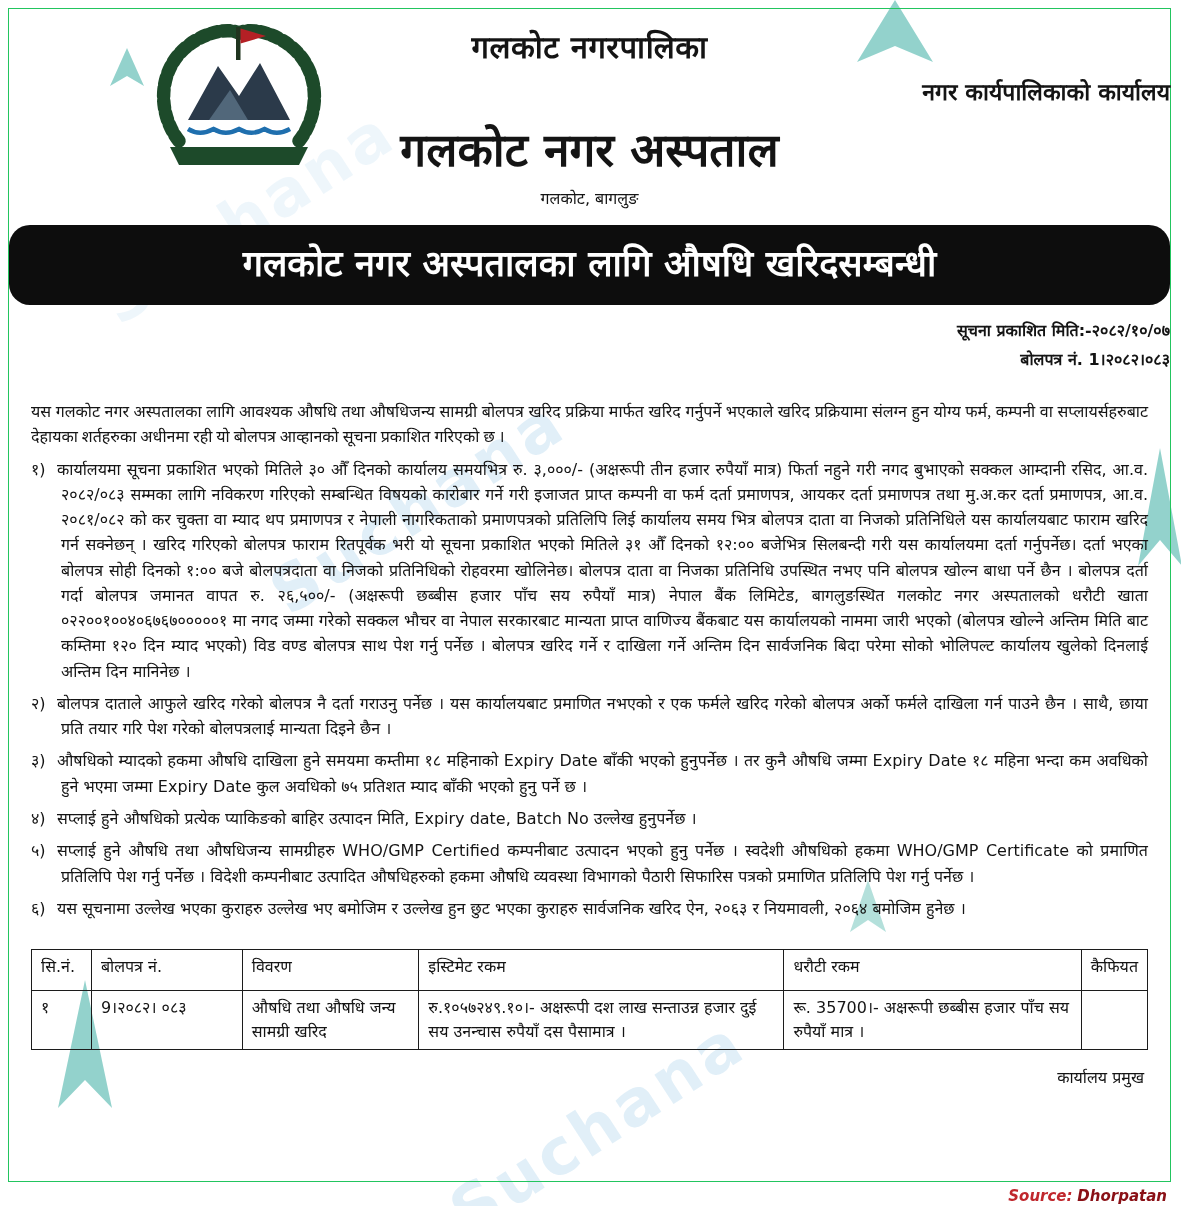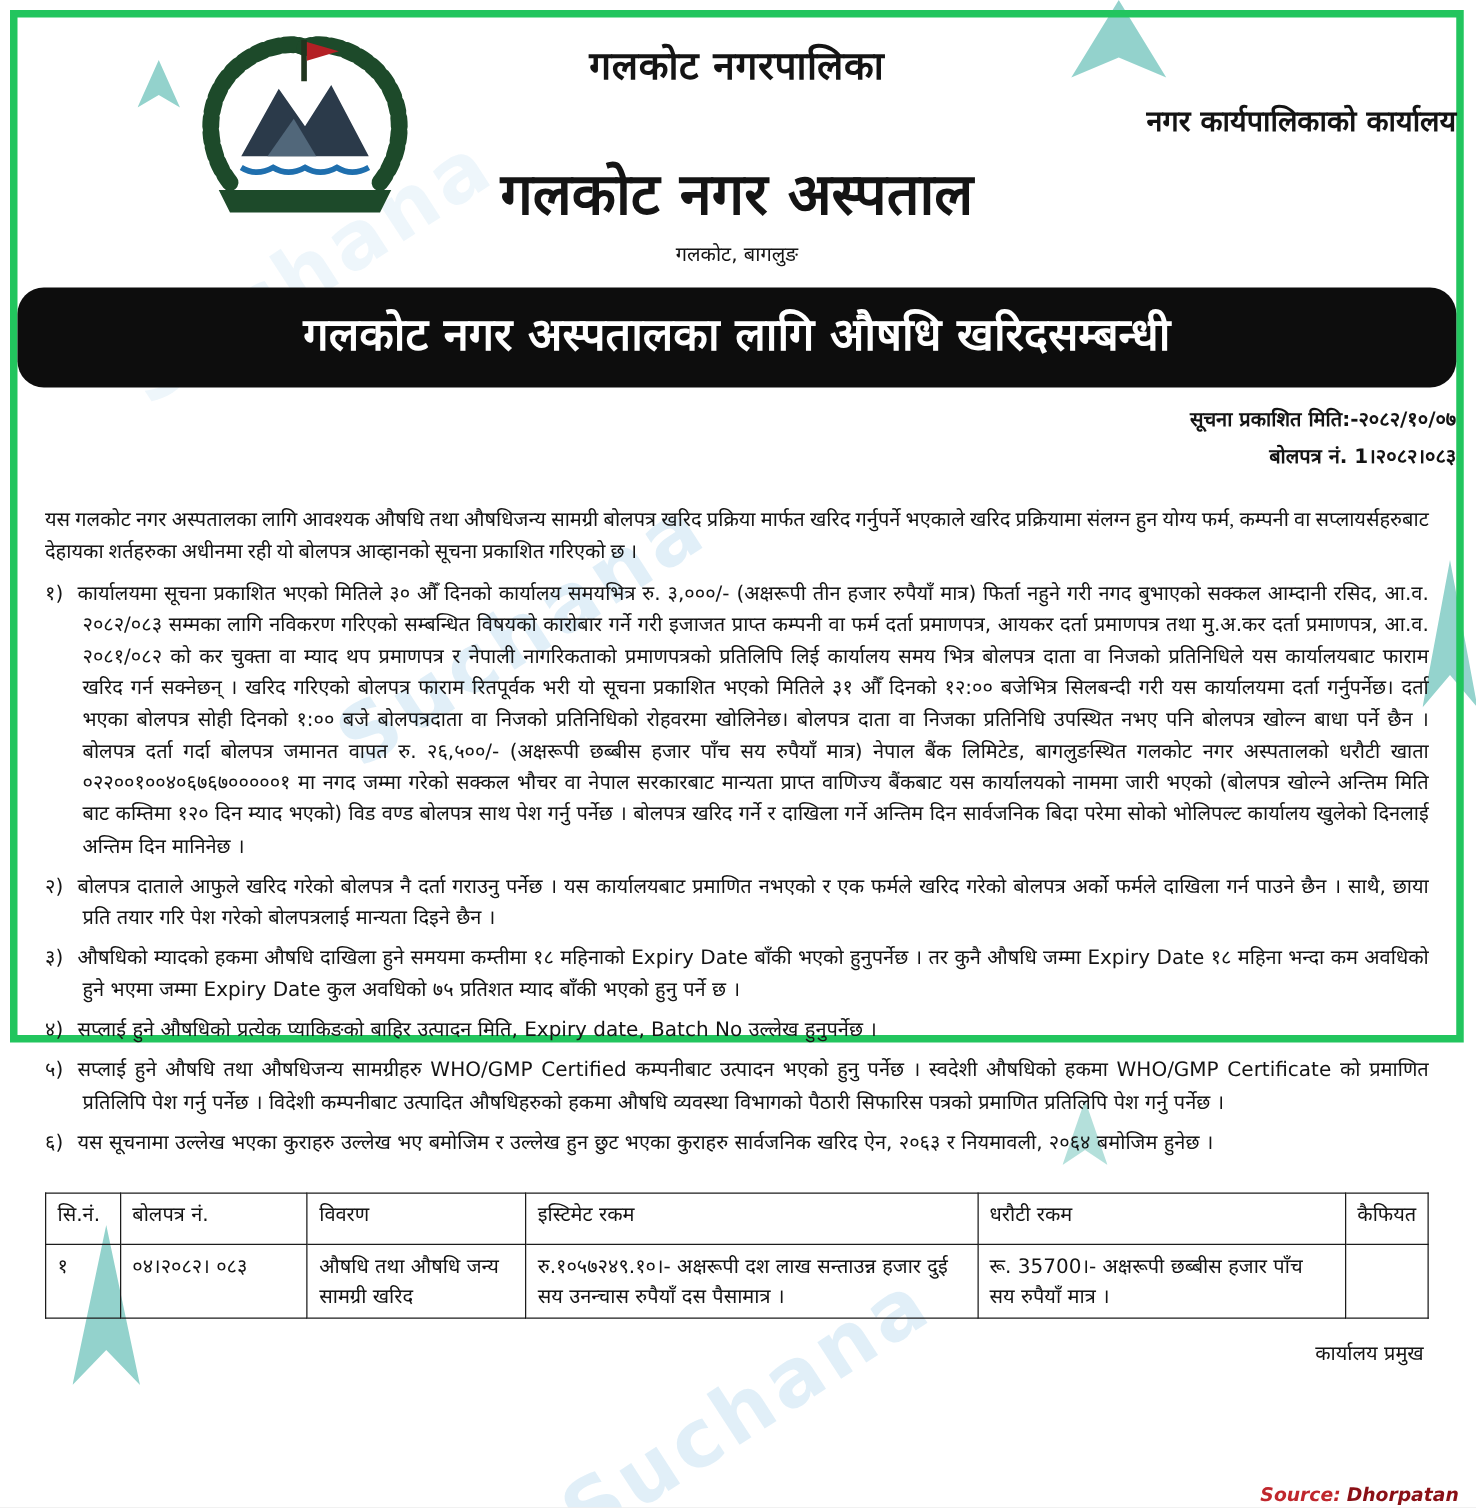--- a/index.html
+++ b/index.html
@@ -2,22 +2,22 @@
 <html style="--banner-bg: #0d0d0d; --source-red: #c0272d; --watermark-blue: #79b8e0; --watermark-teal: #2aa79b;"><head>
 <meta charset="utf-8">
 <style>
   html,body { margin:0; padding:0; background:#e8e8e8; }
   .page {
     position:relative; width:1181px; height:1206px; margin:0 auto;
     background:#ffffff; overflow:hidden;
     font-family:"DejaVu Sans", sans-serif; color:#141414;
   }
   .frame {
-    position:absolute; left:8px; top:8px; width:1163px; height:826px;
-    border:6px solid #22c55e; box-sizing:border-box; background:transparent;
+    position:absolute; left:8px; top:8px; width:1163px; height:1174px;
+    border:1px solid #22c55e; box-sizing:border-box; background:transparent;
   }
   
   .header { position:relative; padding-top:16px; text-align:center; }
   .logo-wrap { position:absolute; left:140px; top:14px; width:180px; height:152px; }
   .head-municipality { font-size:31px; font-weight:bold; letter-spacing:.5px; }
   .head-office { font-size:23px; font-weight:bold; margin-top:8px;text-align:right; }
   .head-hospital { font-size:46px; font-weight:bold; margin-top:10px; }
   .head-address { font-size:16px; margin-top:8px; }
   
   .banner {
@@ -151,21 +151,21 @@
             <th>बोलपत्र नं.</th>
             <th>विवरण</th>
             <th>इस्टिमेट रकम</th>
             <th>धरौटी रकम</th>
             <th>कैफियत</th>
           </tr>
         </thead>
         <tbody>
           <tr>
             <td>१</td>
-            <td>०४।२०८२। ०८३</td>
+            <td>9।२०८२। ०८३</td>
             <td>औषधि तथा औषधि जन्य सामग्री खरिद</td>
             <td>रु.१०५७२४९.१०।- अक्षरूपी दश लाख सन्ताउन्न हजार दुई सय उनन्चास रुपैयाँ दस पैसामात्र ।</td>
             <td>रू. 35700।- अक्षरूपी छब्बीस हजार पाँच सय रुपैयाँ मात्र ।</td>
             <td></td>
           </tr>
         </tbody>
       </table>
 
     </div>
 

